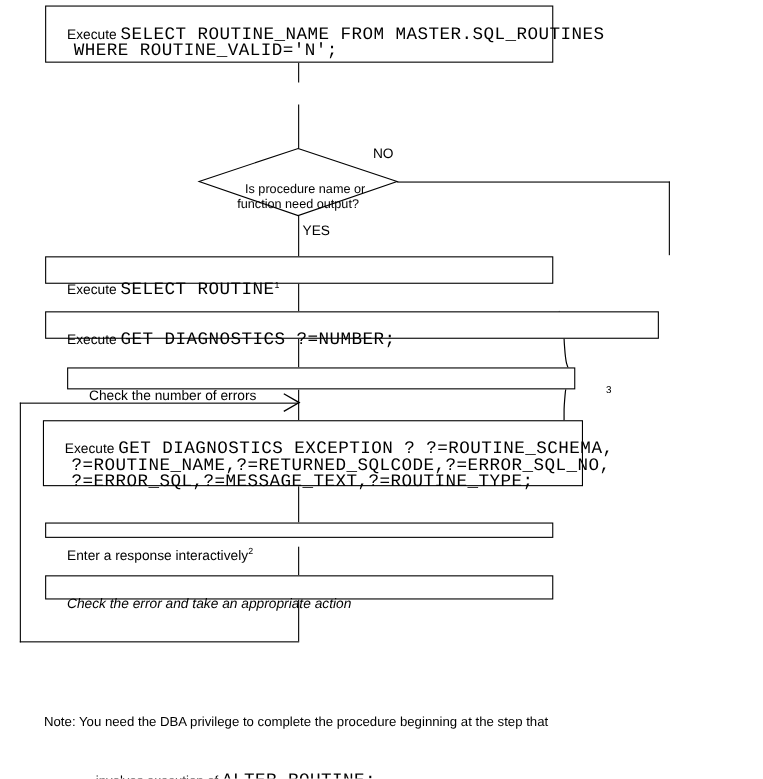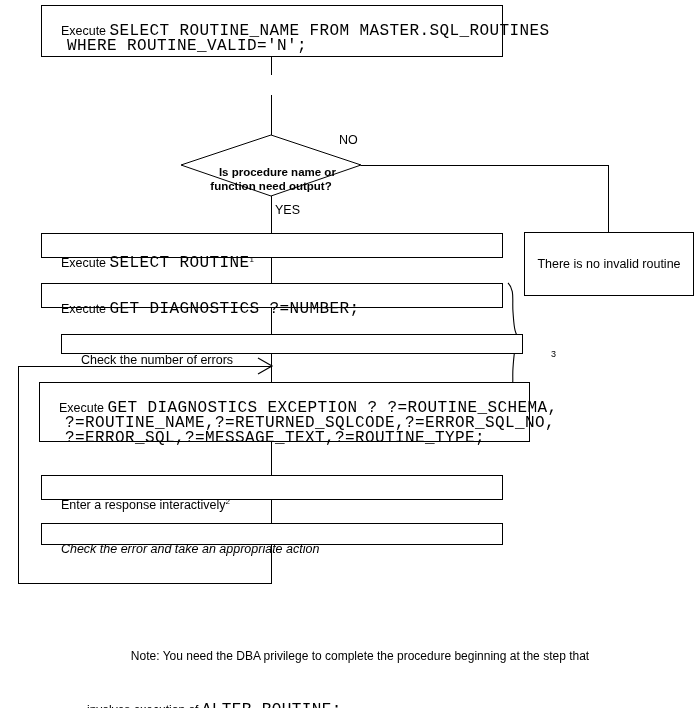--- a/index.html
+++ b/index.html
@@ -139,59 +139,56 @@
                C 514 345, 514 355, 513 368
                C 512 380, 515 390, 508 397" fill="none" stroke="#000000" stroke-width="1.1"></path>
     </g>
   </svg>
 
   <div class="box" style="left:41px; top:5px; width:462px; height:52px;">
     <span>Execute </span><span class="mono">SELECT ROUTINE_NAME FROM MASTER.SQL_ROUTINES</span><br><span class="mono">  WHERE ROUTINE_VALID='N';</span>
   </div>
 
 
-  <div class="diamond-text" style="left:181px; top:151px; width:180px;font-weight:bold;">
+  <div class="diamond-text" style="left:181px; top:151px; width:180px;">
     <span>Is procedure name or</span><br><span>function need output?</span>
   </div>
   <div class="label" style="left:339px; top:133px;"><span>NO</span></div>
   <div class="label" style="left:275px; top:203px;"><span>YES</span></div>
 
   <div class="box" style="left:41px; top:233px; width:462px; height:25px;">
     <span>Execute </span><span class="mono">SELECT ROUTINE</span><span class="sup">1</span>
   </div>
 
-  <div class="box" style="left:41px; top:283px; width:462px; height:25px;">
+  <div class="box" style="left:41px; top:283px; width:558px; height:25px;">
     <span>Execute </span><span class="mono">GET DIAGNOSTICS ?=NUMBER;</span>
   </div>
 
   <div class="box" style="left:41px; top:334px; width:462px; height:20px;margin-left:20px;">
     <span>Check the number of errors</span>
   </div>
 
   <div class="box" style="left:39px; top:382px; width:491px; height:60px;">
     <span>Execute </span><span class="mono">GET DIAGNOSTICS EXCEPTION ? ?=ROUTINE_SCHEMA,</span><br><span class="mono">  ?=ROUTINE_NAME,?=RETURNED_SQLCODE,?=ERROR_SQL_NO,</span><br><span class="mono">  ?=ERROR_SQL,?=MESSAGE_TEXT,?=ROUTINE_TYPE;</span>
   </div>
 
-  <div class="box" style="left:41px; top:475px; width:462px; height:25px;">
+  <div class="box" style="left:41px; top:475px; width:462px; height:14px;">
     <span>Enter a response interactively</span><span class="sup">2</span>
   </div>
 
   <div class="box" style="left:41px; top:523px; width:462px; height:22px;font-style:italic;">
     <span>Check the error and take an appropriate action</span>
   </div>
 
-  <div class="box centerbox" style="left:524px; top:232px; width:170px; height:64px; padding:0;">
-    <span>There is no invalid routine</span>
-  </div>
 
   <div class="label" style="left:541px; top:333px; font-size:9px;">
     <span>3</span>
   </div>
 
   <div class="notes" style="left:40px; top:611px; width:640px;">
-    <div class="note-line" style="padding-left:47px; text-indent:-47px;text-align:center;"><span>Note: </span><span>You need the DBA privilege to complete the procedure beginning at the step that</span></div>
+    <div class="note-line" style="padding-left:47px; text-indent:-47px;"><span>Note: </span><span>You need the DBA privilege to complete the procedure beginning at the step that</span></div>
     <div class="note-line" style="padding-left:47px;"><span>involves execution of </span><span class="mono">ALTER ROUTINE;</span><span>.</span></div>
     
     
     
   </div>
 
 </div>
 
 </body></html>

